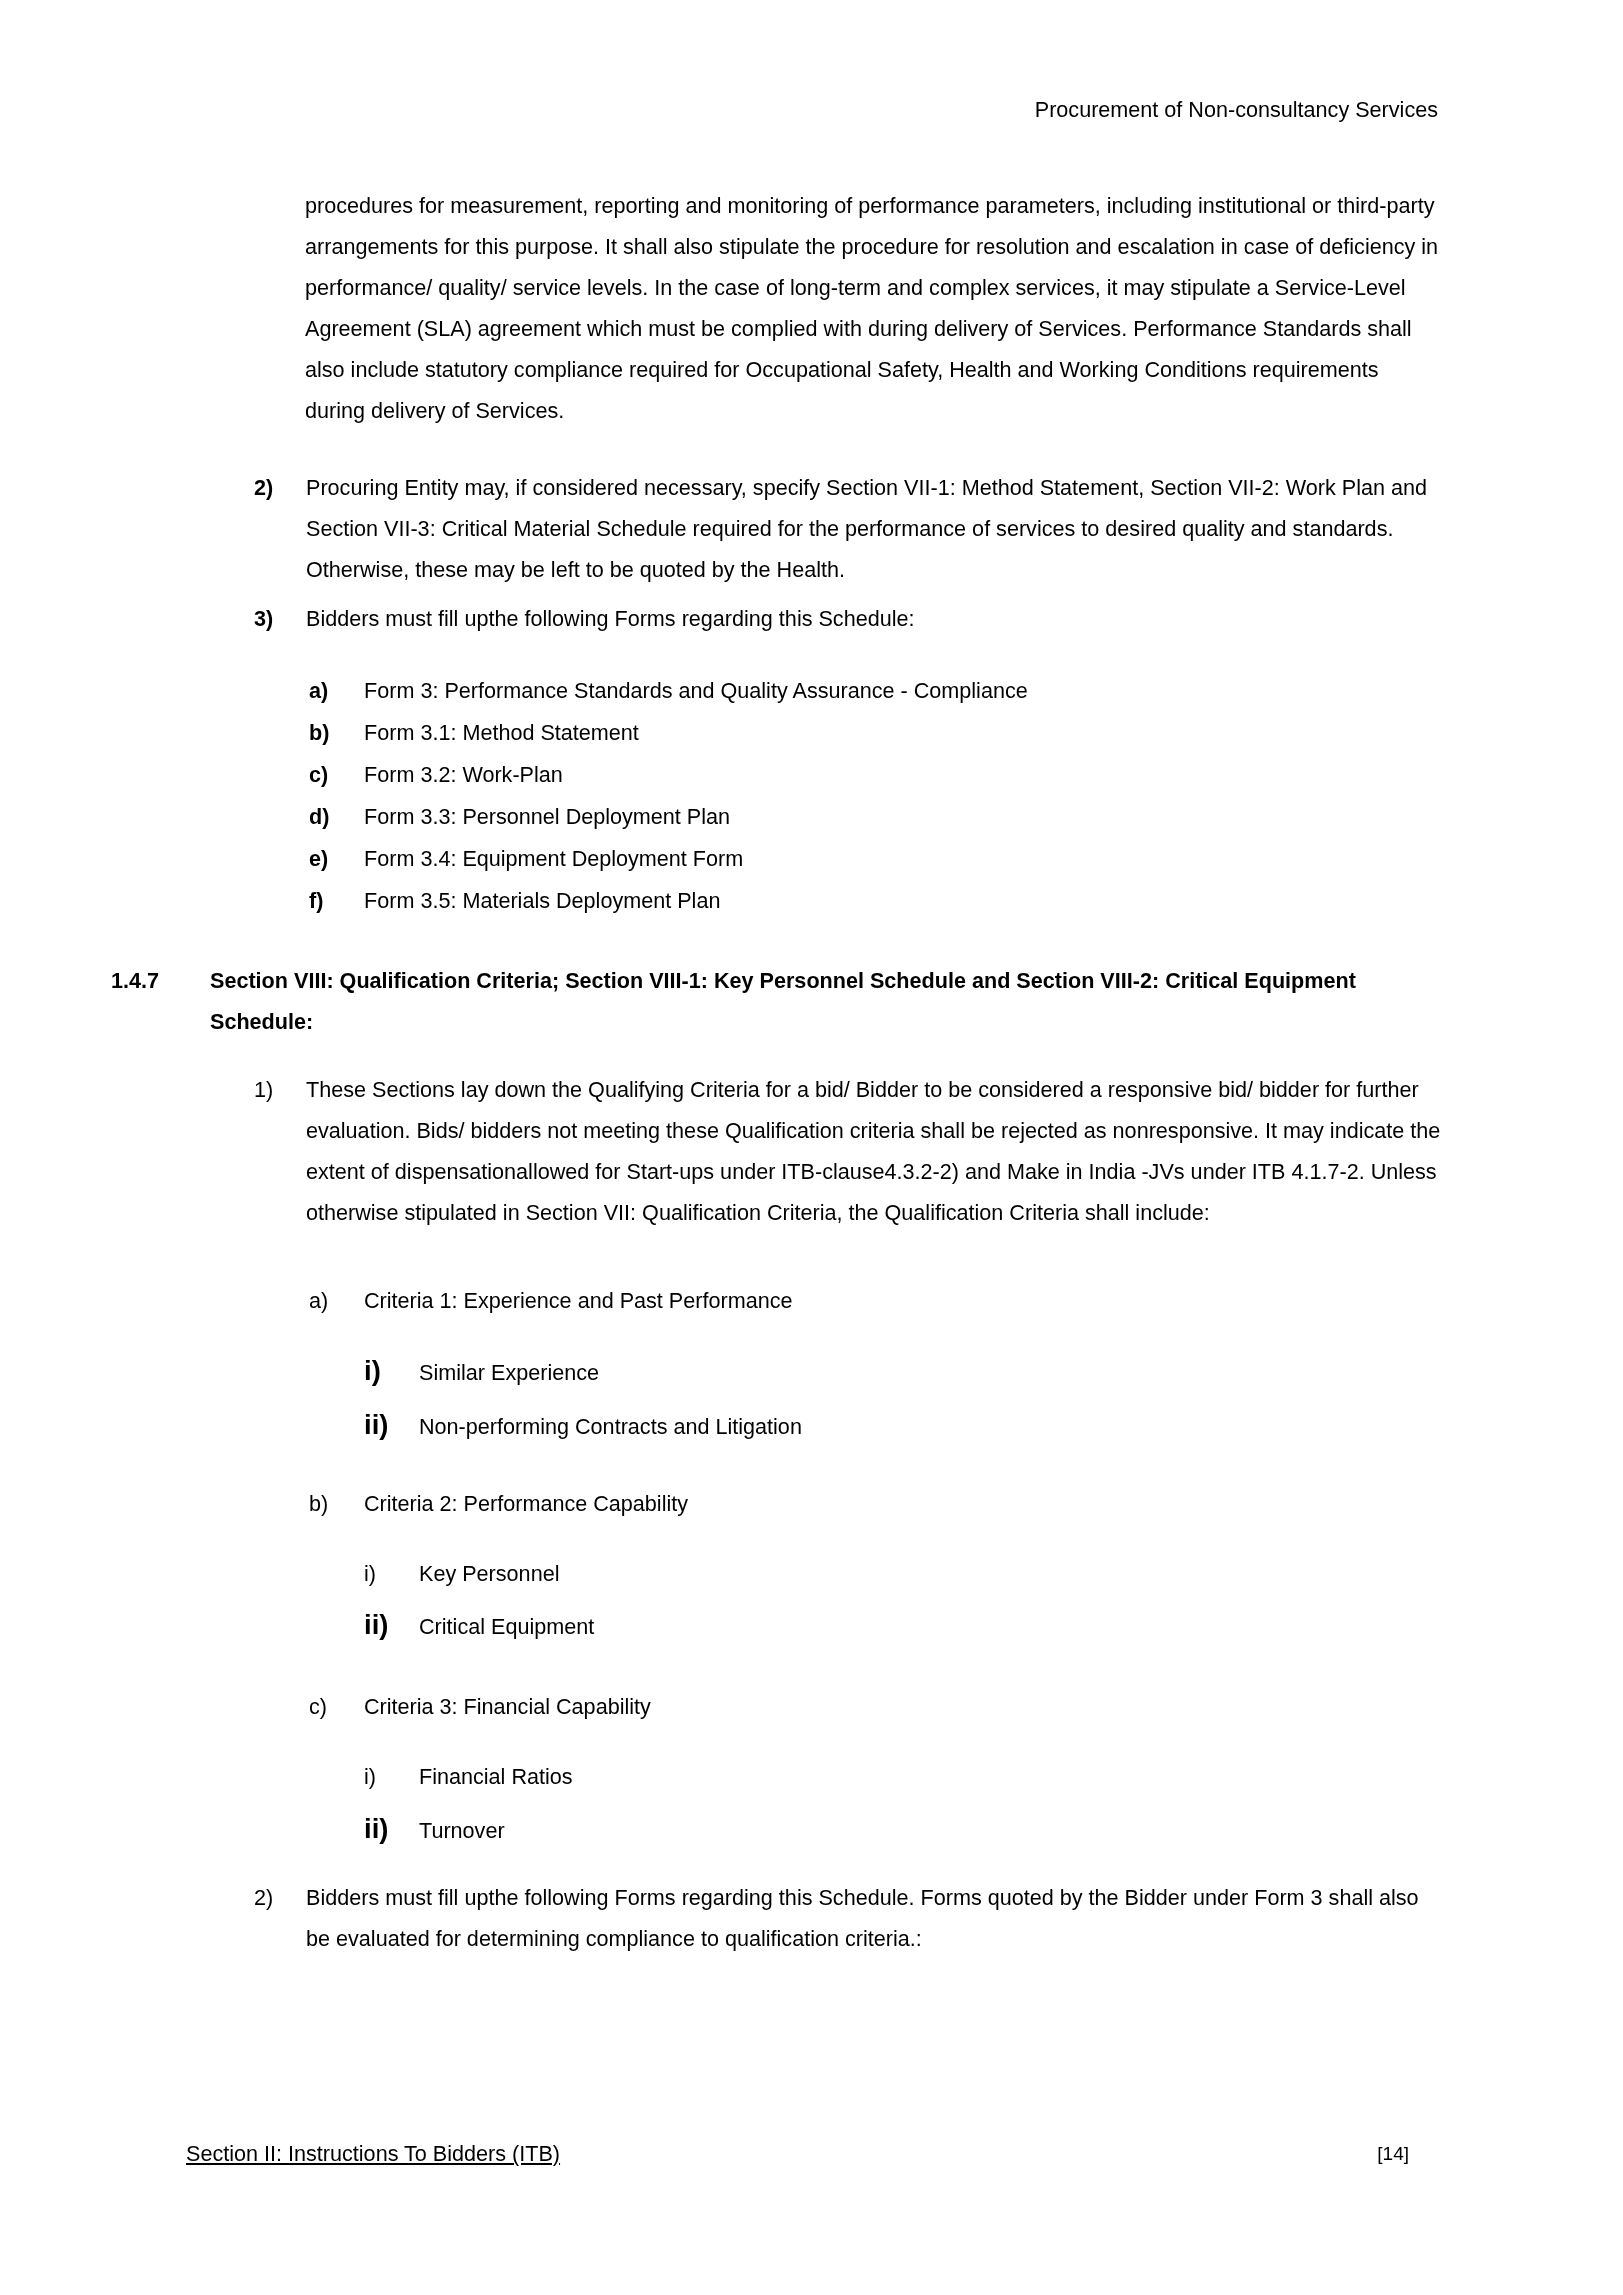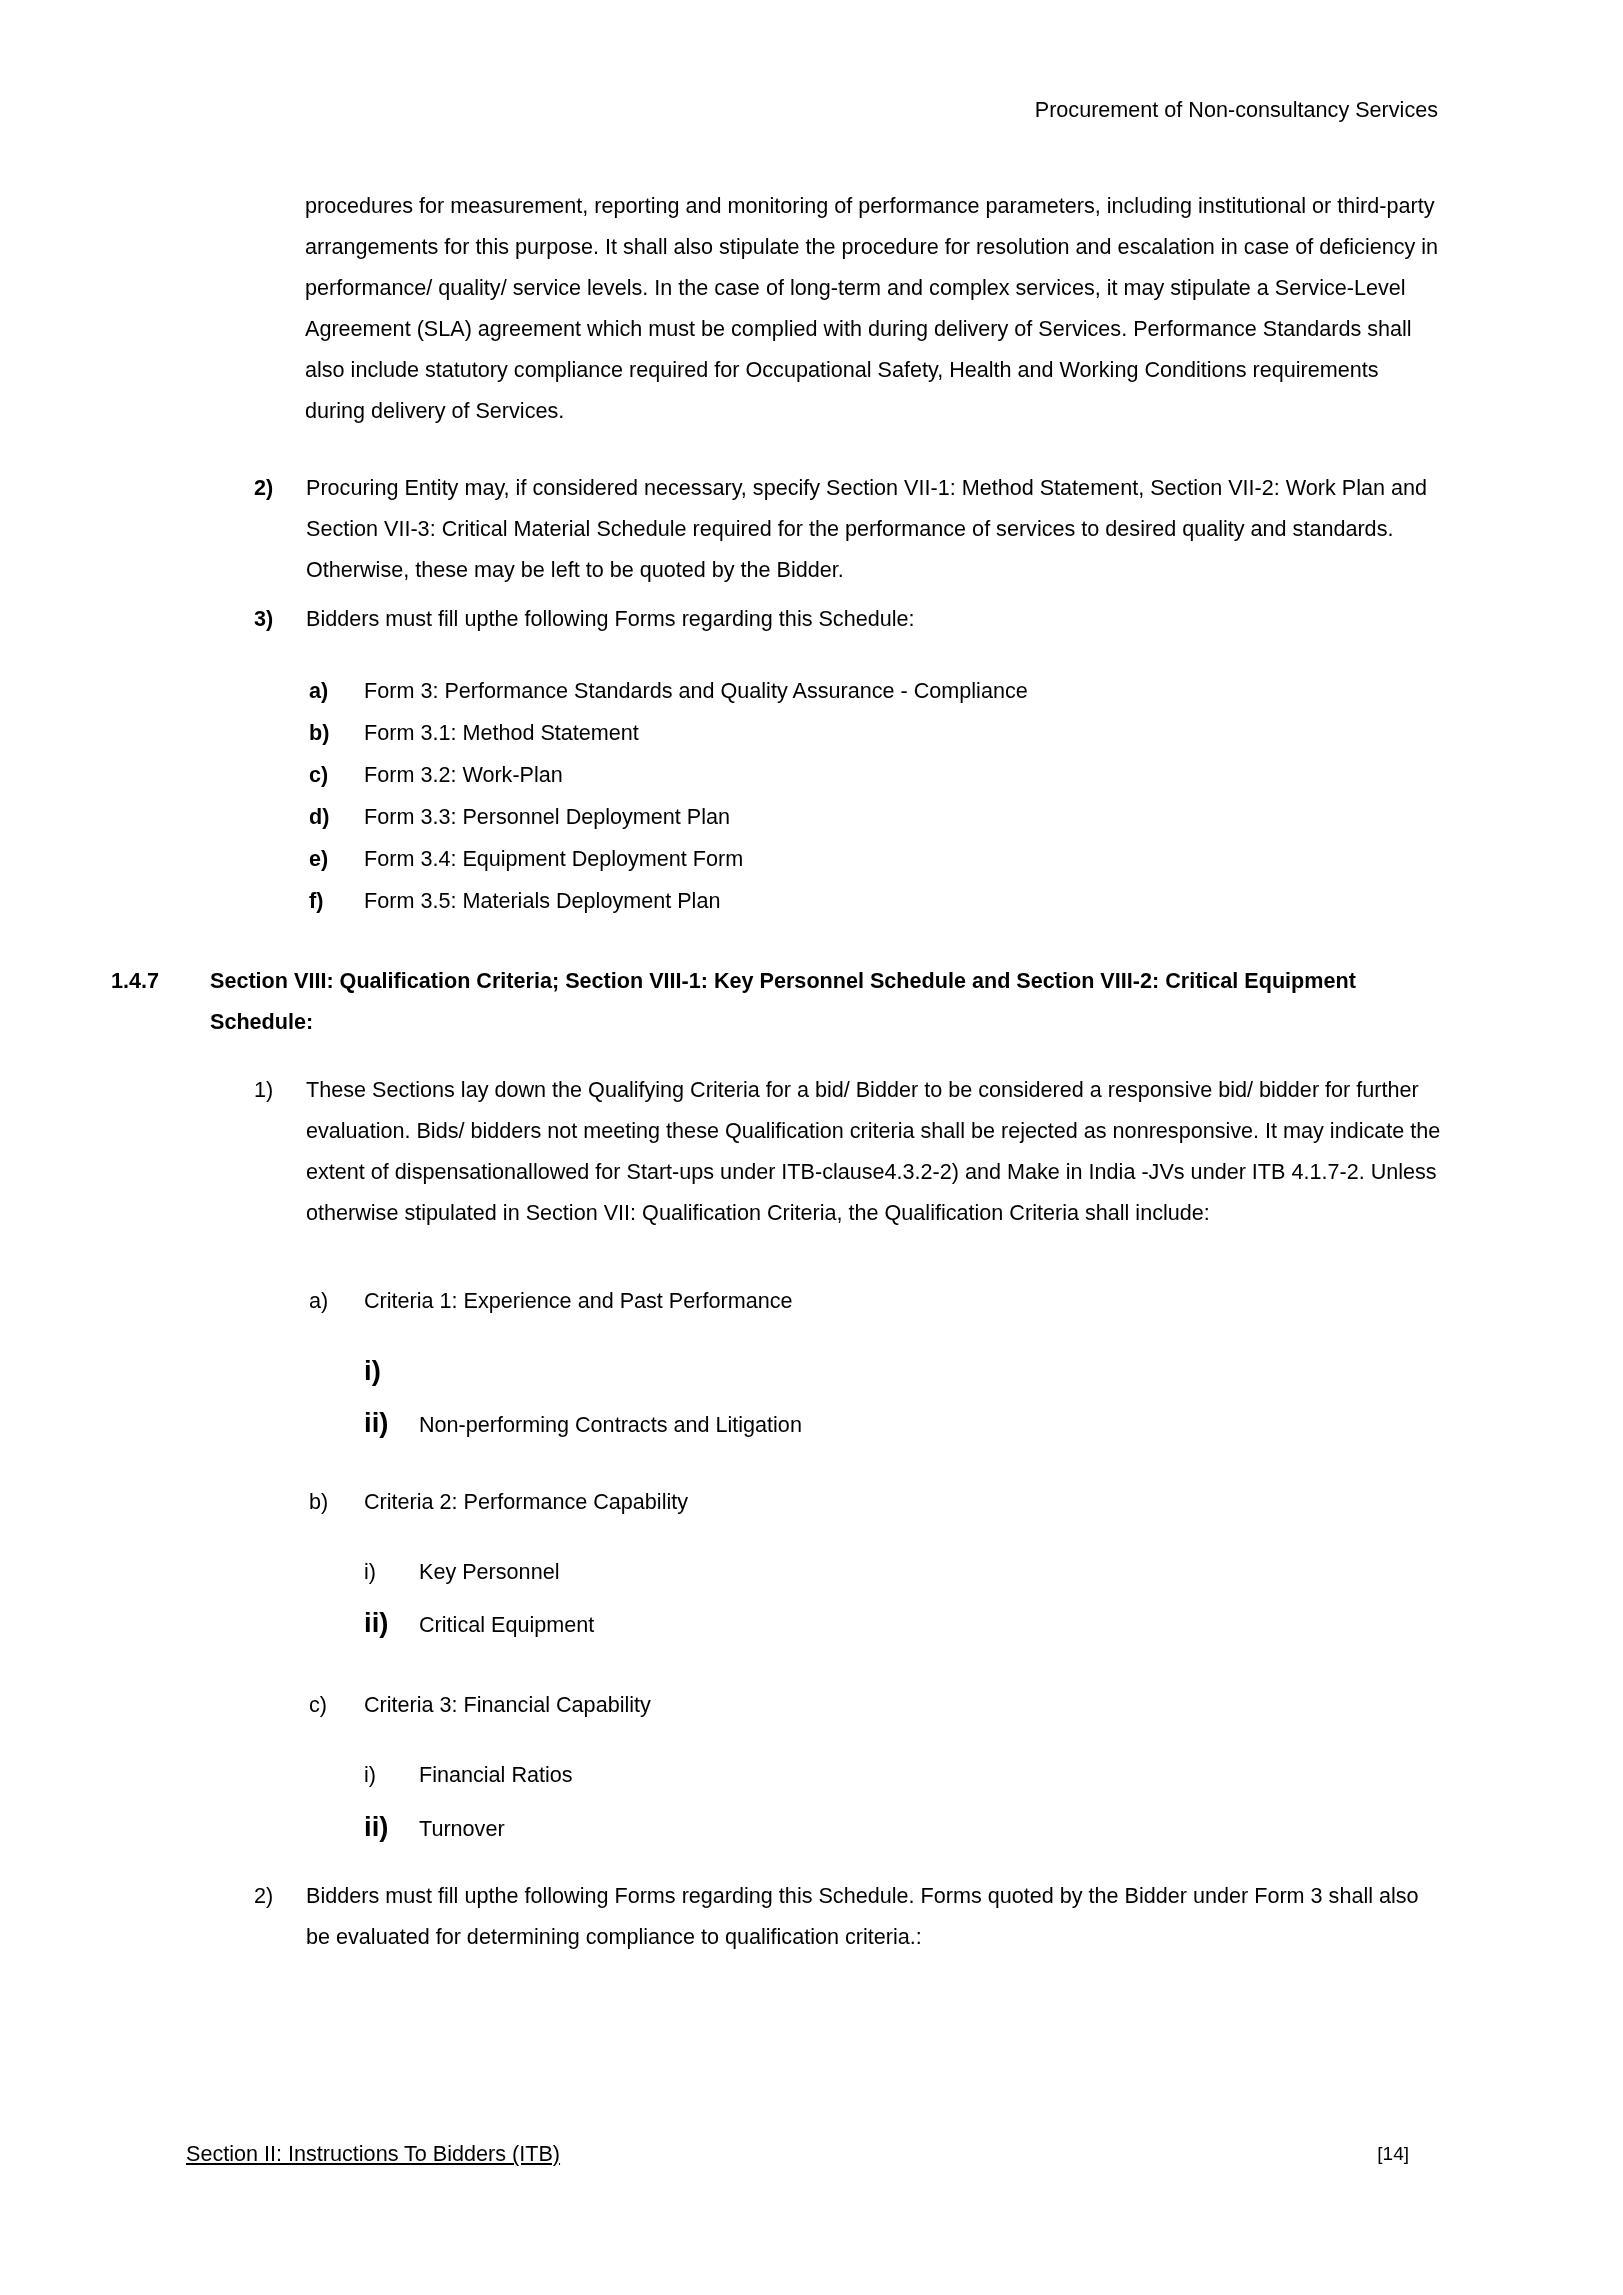--- a/index.html
+++ b/index.html
@@ -86,21 +86,21 @@
 <div id="page">
 
   <div class="header">Procurement of Non-consultancy Services</div>
 
   <div class="content">
 
     <div class="para">procedures for measurement, reporting and monitoring of performance parameters, including institutional or third-party arrangements for this purpose. It shall also stipulate the procedure for resolution and escalation in case of deficiency in performance/ quality/ service levels. In the case of long-term and complex services, it may stipulate a Service-Level Agreement (SLA) agreement which must be complied with during delivery of Services. Performance Standards shall also include statutory compliance required for Occupational Safety, Health and Working Conditions requirements during delivery of Services.</div>
 
     <div class="num-item mt-item2">
       <span class="marker bold">2)</span>
-      <span class="body">Procuring Entity may, if considered necessary, specify Section VII-1: Method Statement, Section VII-2: Work Plan and Section VII-3: Critical Material Schedule required for the performance of services to desired quality and standards. Otherwise, these may be left to be quoted by the Bidder.</span>
+      <span class="body">Procuring Entity may, if considered necessary, specify Section VII-1: Method Statement, Section VII-2: Work Plan and Section VII-3: Critical Material Schedule required for the performance of services to desired quality and standards. Otherwise, these may be left to be quoted by the Health.</span>
     </div>
 
     <div class="num-item mt-item3">
       <span class="marker bold">3)</span>
       <span class="body">Bidders must fill upthe following Forms regarding this Schedule:</span>
     </div>
 
     <div class="forms">
       <div class="form-item">
         <span class="marker">a)</span>
@@ -137,20 +137,21 @@
       <span class="marker">1)</span>
       <span class="body">These Sections lay down the Qualifying Criteria for a bid/ Bidder to be considered a responsive bid/ bidder for further evaluation. Bids/ bidders not meeting these Qualification criteria shall be rejected as nonresponsive. It may indicate the extent of dispensationallowed for Start-ups under ITB-clause4.3.2-2) and Make in India -JVs under ITB 4.1.7-2. Unless otherwise stipulated in Section VII: Qualification Criteria, the Qualification Criteria shall include:</span>
     </div>
 
     <div class="crit mt-crit-a">
       <span class="marker">a)</span>
       <span class="body">Criteria 1: Experience and Past Performance</span>
     </div>
     <div class="sub mt-sub-first">
       <span class="marker big">i)</span>
+      <span class="body">Similar Experience</span>
     </div>
     <div class="sub mt-sub">
       <span class="marker big">ii)</span>
       <span class="body">Non-performing Contracts and Litigation</span>
     </div>
 
     <div class="crit mt-crit-b">
       <span class="marker">b)</span>
       <span class="body">Criteria 2: Performance Capability</span>
     </div>

